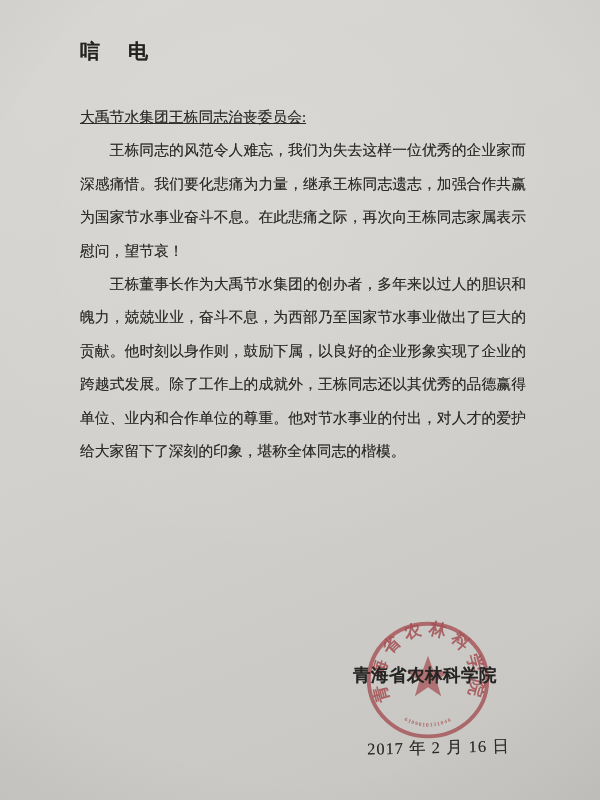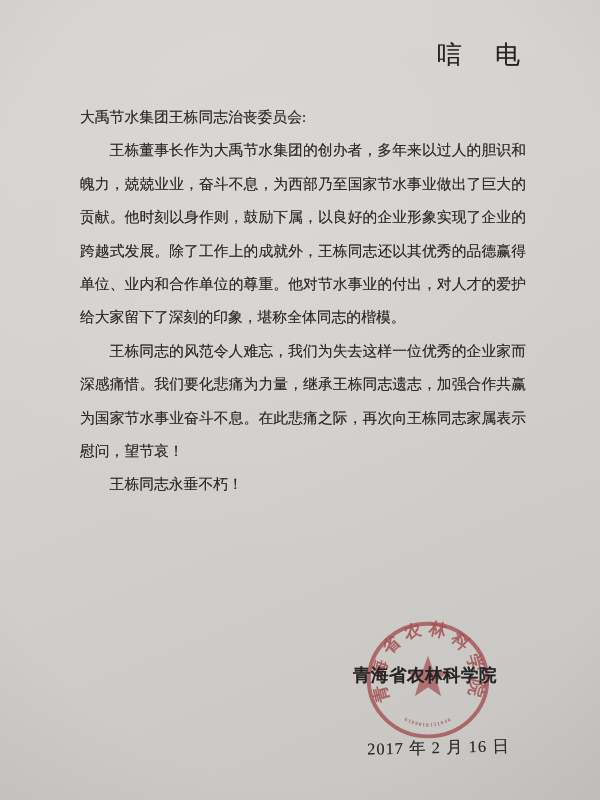--- a/index.html
+++ b/index.html
@@ -22,38 +22,38 @@
       linear-gradient(158deg,#d8d6d2 0%, #d4d2ce 38%, #ceccc8 68%, var(--paper-dark) 100%);
     overflow:hidden;
   }
   .vignette{
     position:absolute;inset:0;pointer-events:none;
     background:radial-gradient(ellipse 95% 85% at 50% 45%, rgba(0,0,0,0) 62%, rgba(55,52,48,0.10) 100%);
   }
   .title{
     position:absolute;
     left:80px;top:38px;width:444px;
-    text-align:right;
-    font-size:25px;
-    font-weight:normal;
+    text-align:left;
+    font-size:20px;
+    font-weight:bold;
     color:#242321;
     letter-spacing:4px;
     text-shadow:0 0 0.6px rgba(30,30,30,0.5);
   }
   .body-text{
     position:absolute;
     left:80px;top:101px;width:446px;
     font-size:14.8px;
     line-height:33.4px;
     color:var(--ink);
     text-align:justify;
     text-shadow:0 0 0.5px rgba(40,40,38,0.55);
   }
   .body-text p{text-indent:2em;}
-  .body-text p.salutation{text-indent:0;}
+  .body-text p.salutation{text-indent:0;text-decoration:underline;}
   .signature{
     position:absolute;
     left:353px;top:663px;
     font-size:17.5px;
     font-weight:600;
     letter-spacing:0.5px;
     color:#262524;
     text-shadow:0 0 0.6px rgba(35,35,33,0.5);
     white-space:nowrap;
   }
@@ -85,23 +85,22 @@
 </head>
 <body>
 
 <div class="photo">
   <div class="vignette"></div>
 
   <div class="title">唁　电</div>
 
   <div class="body-text">
     <p class="salutation">大禹节水集团王栋同志治丧委员会:</p>
+    <p>王栋同志的风范令人难忘，我们为失去这样一位优秀的企业家而深感痛惜。我们要化悲痛为力量，继承王栋同志遗志，加强合作共赢为国家节水事业奋斗不息。在此悲痛之际，再次向王栋同志家属表示慰问，望节哀！</p>
     <p>王栋董事长作为大禹节水集团的创办者，多年来以过人的胆识和魄力，兢兢业业，奋斗不息，为西部乃至国家节水事业做出了巨大的贡献。他时刻以身作则，鼓励下属，以良好的企业形象实现了企业的跨越式发展。除了工作上的成就外，王栋同志还以其优秀的品德赢得单位、业内和合作单位的尊重。他对节水事业的付出，对人才的爱护给大家留下了深刻的印象，堪称全体同志的楷模。</p>
-    <p>王栋同志的风范令人难忘，我们为失去这样一位优秀的企业家而深感痛惜。我们要化悲痛为力量，继承王栋同志遗志，加强合作共赢为国家节水事业奋斗不息。在此悲痛之际，再次向王栋同志家属表示慰问，望节哀！</p>
-    <p>王栋同志永垂不朽！</p>
   </div>
 
   <svg class="seal" viewBox="0 0 136 136" aria-hidden="true">
     <defs>
       <path id="sealArcTop" d="M 27.2 83 A 45 45 0 1 1 108.8 83" fill="none"></path>
       <path id="sealArcBottom" d="M 37.9 103.9 A 50 50 0 0 0 98.1 103.9" fill="none"></path>
     </defs>
     <ellipse cx="68" cy="66" rx="61" ry="58" fill="none" stroke="currentColor" stroke-width="4" opacity="0.78"></ellipse>
     <polygon points="68,41 73.6,56.3 89.9,56.9 77,66.9 81.5,82.6 68,73.5 54.5,82.6 59,66.9 46.1,56.9 62.4,56.3" fill="currentColor" opacity="0.72"></polygon>
     <text font-size="17.5" letter-spacing="6" opacity="0.85">

